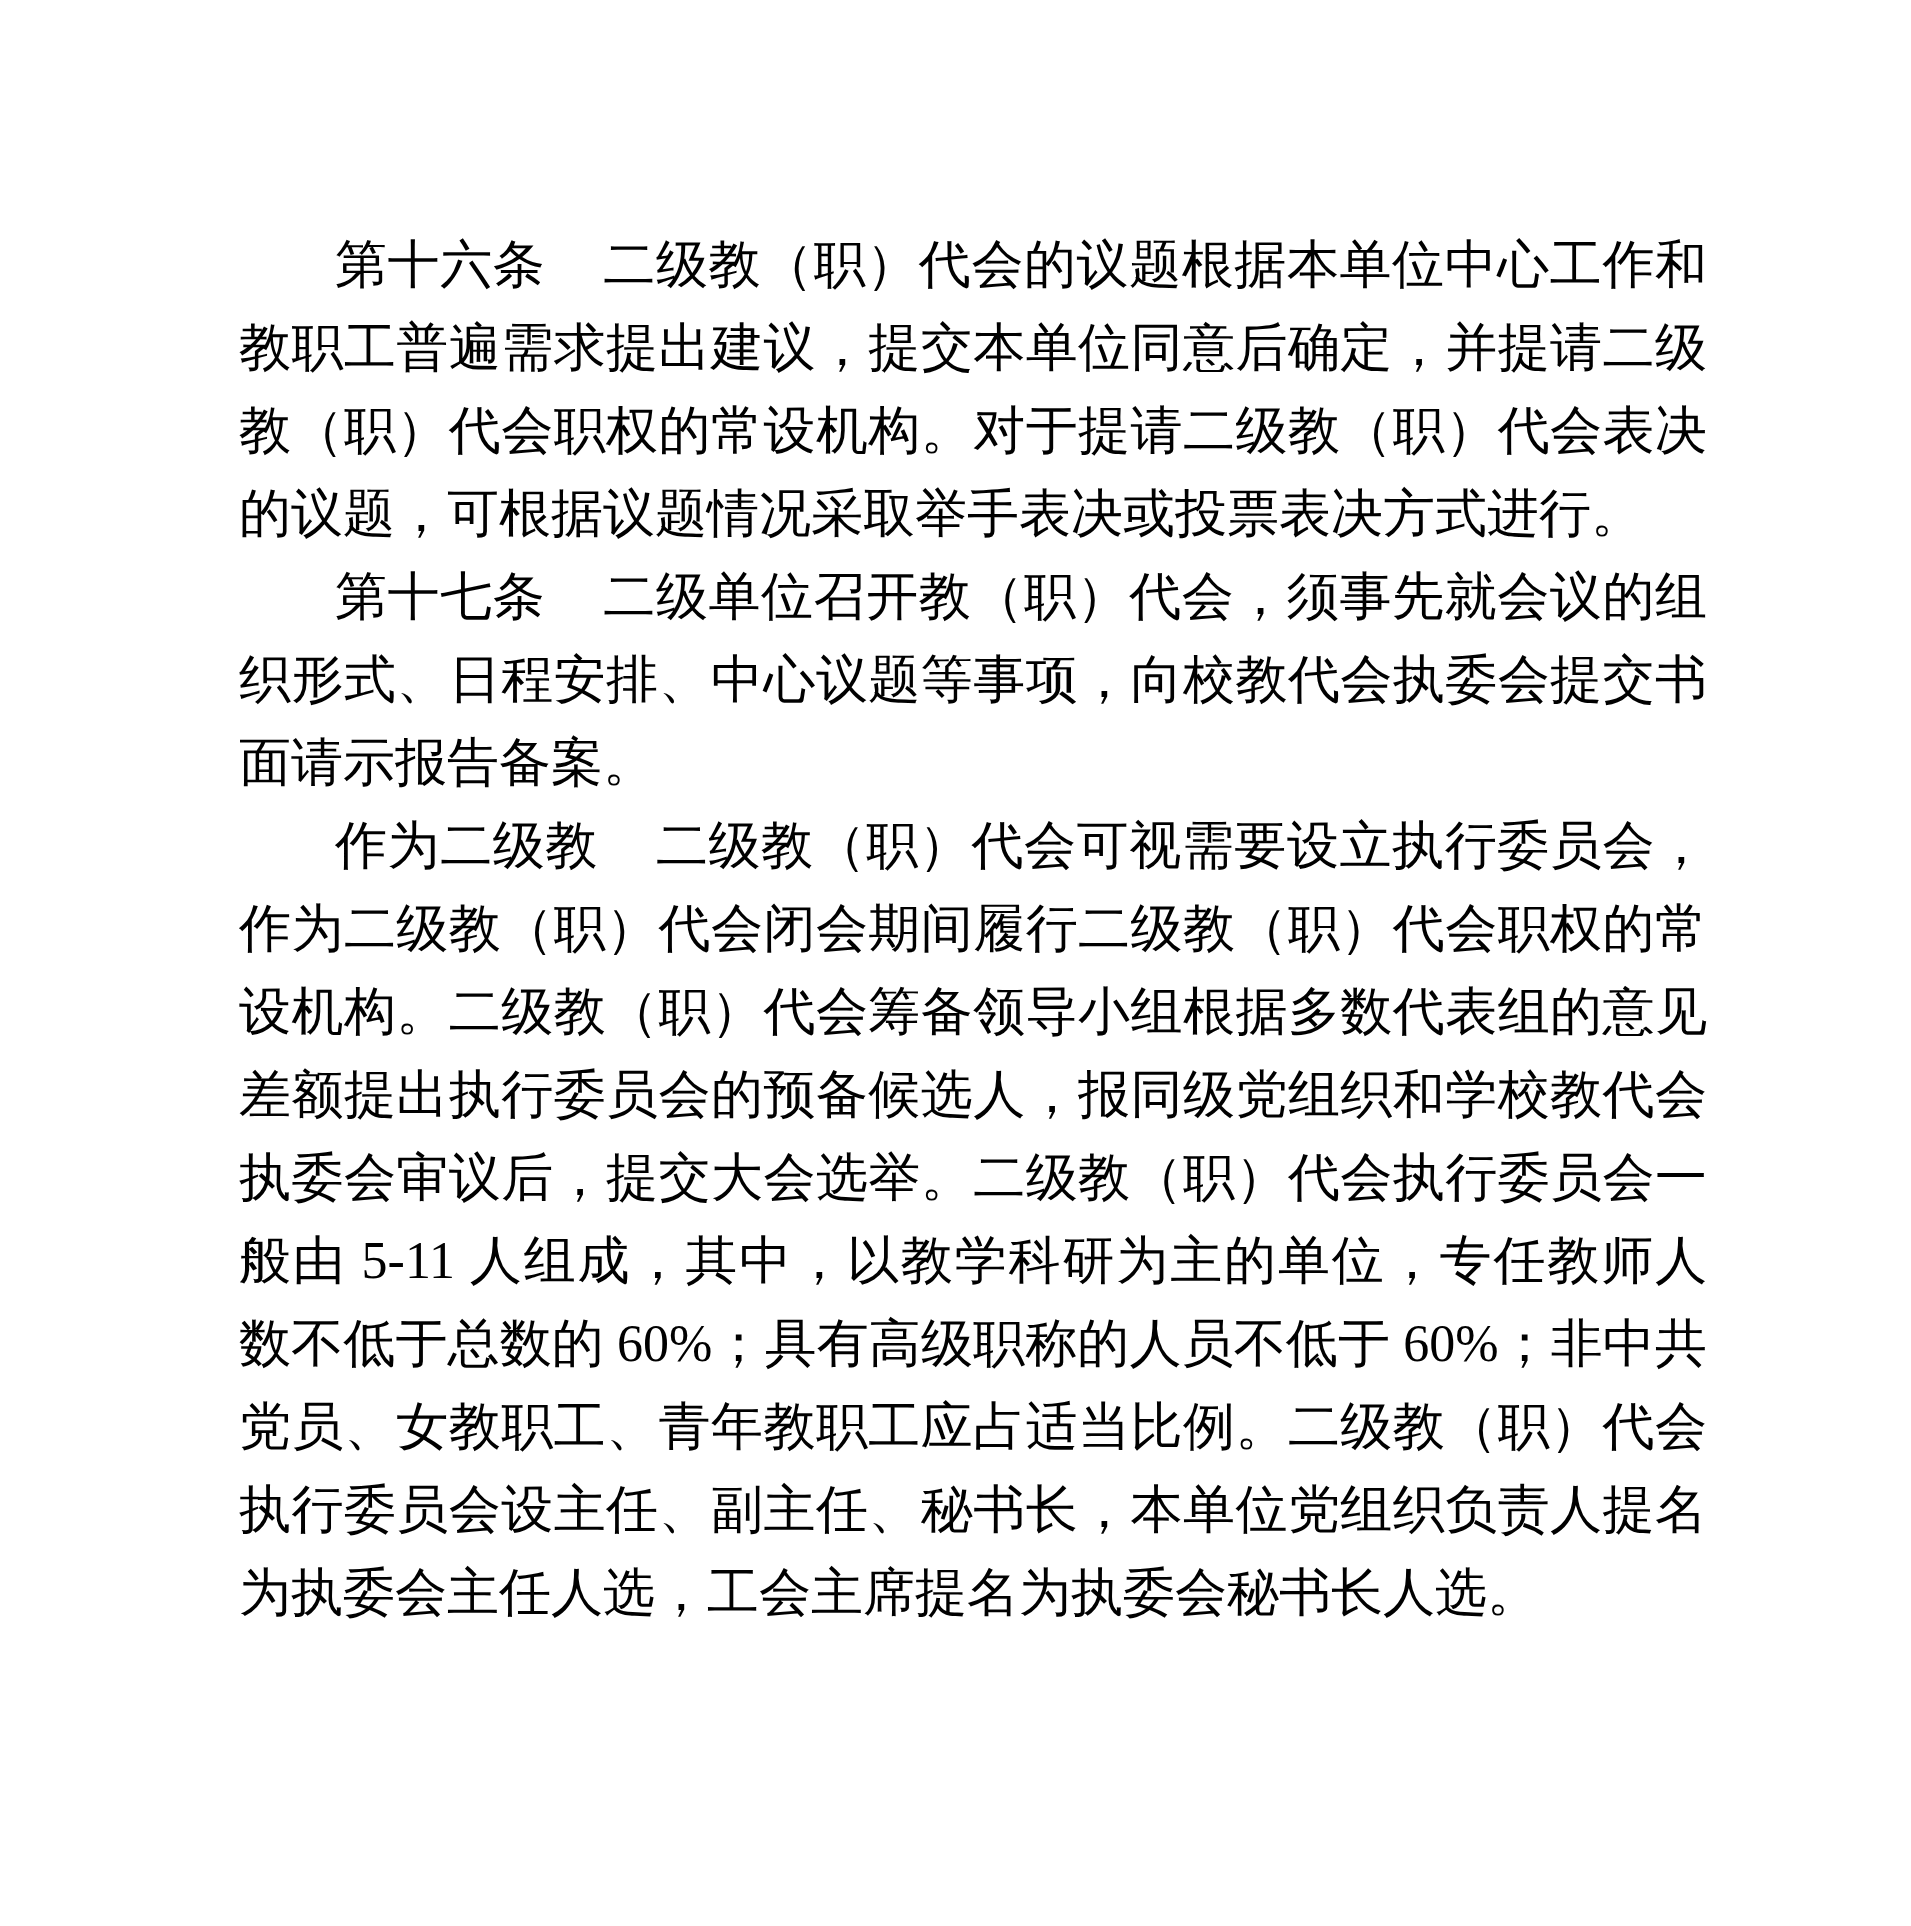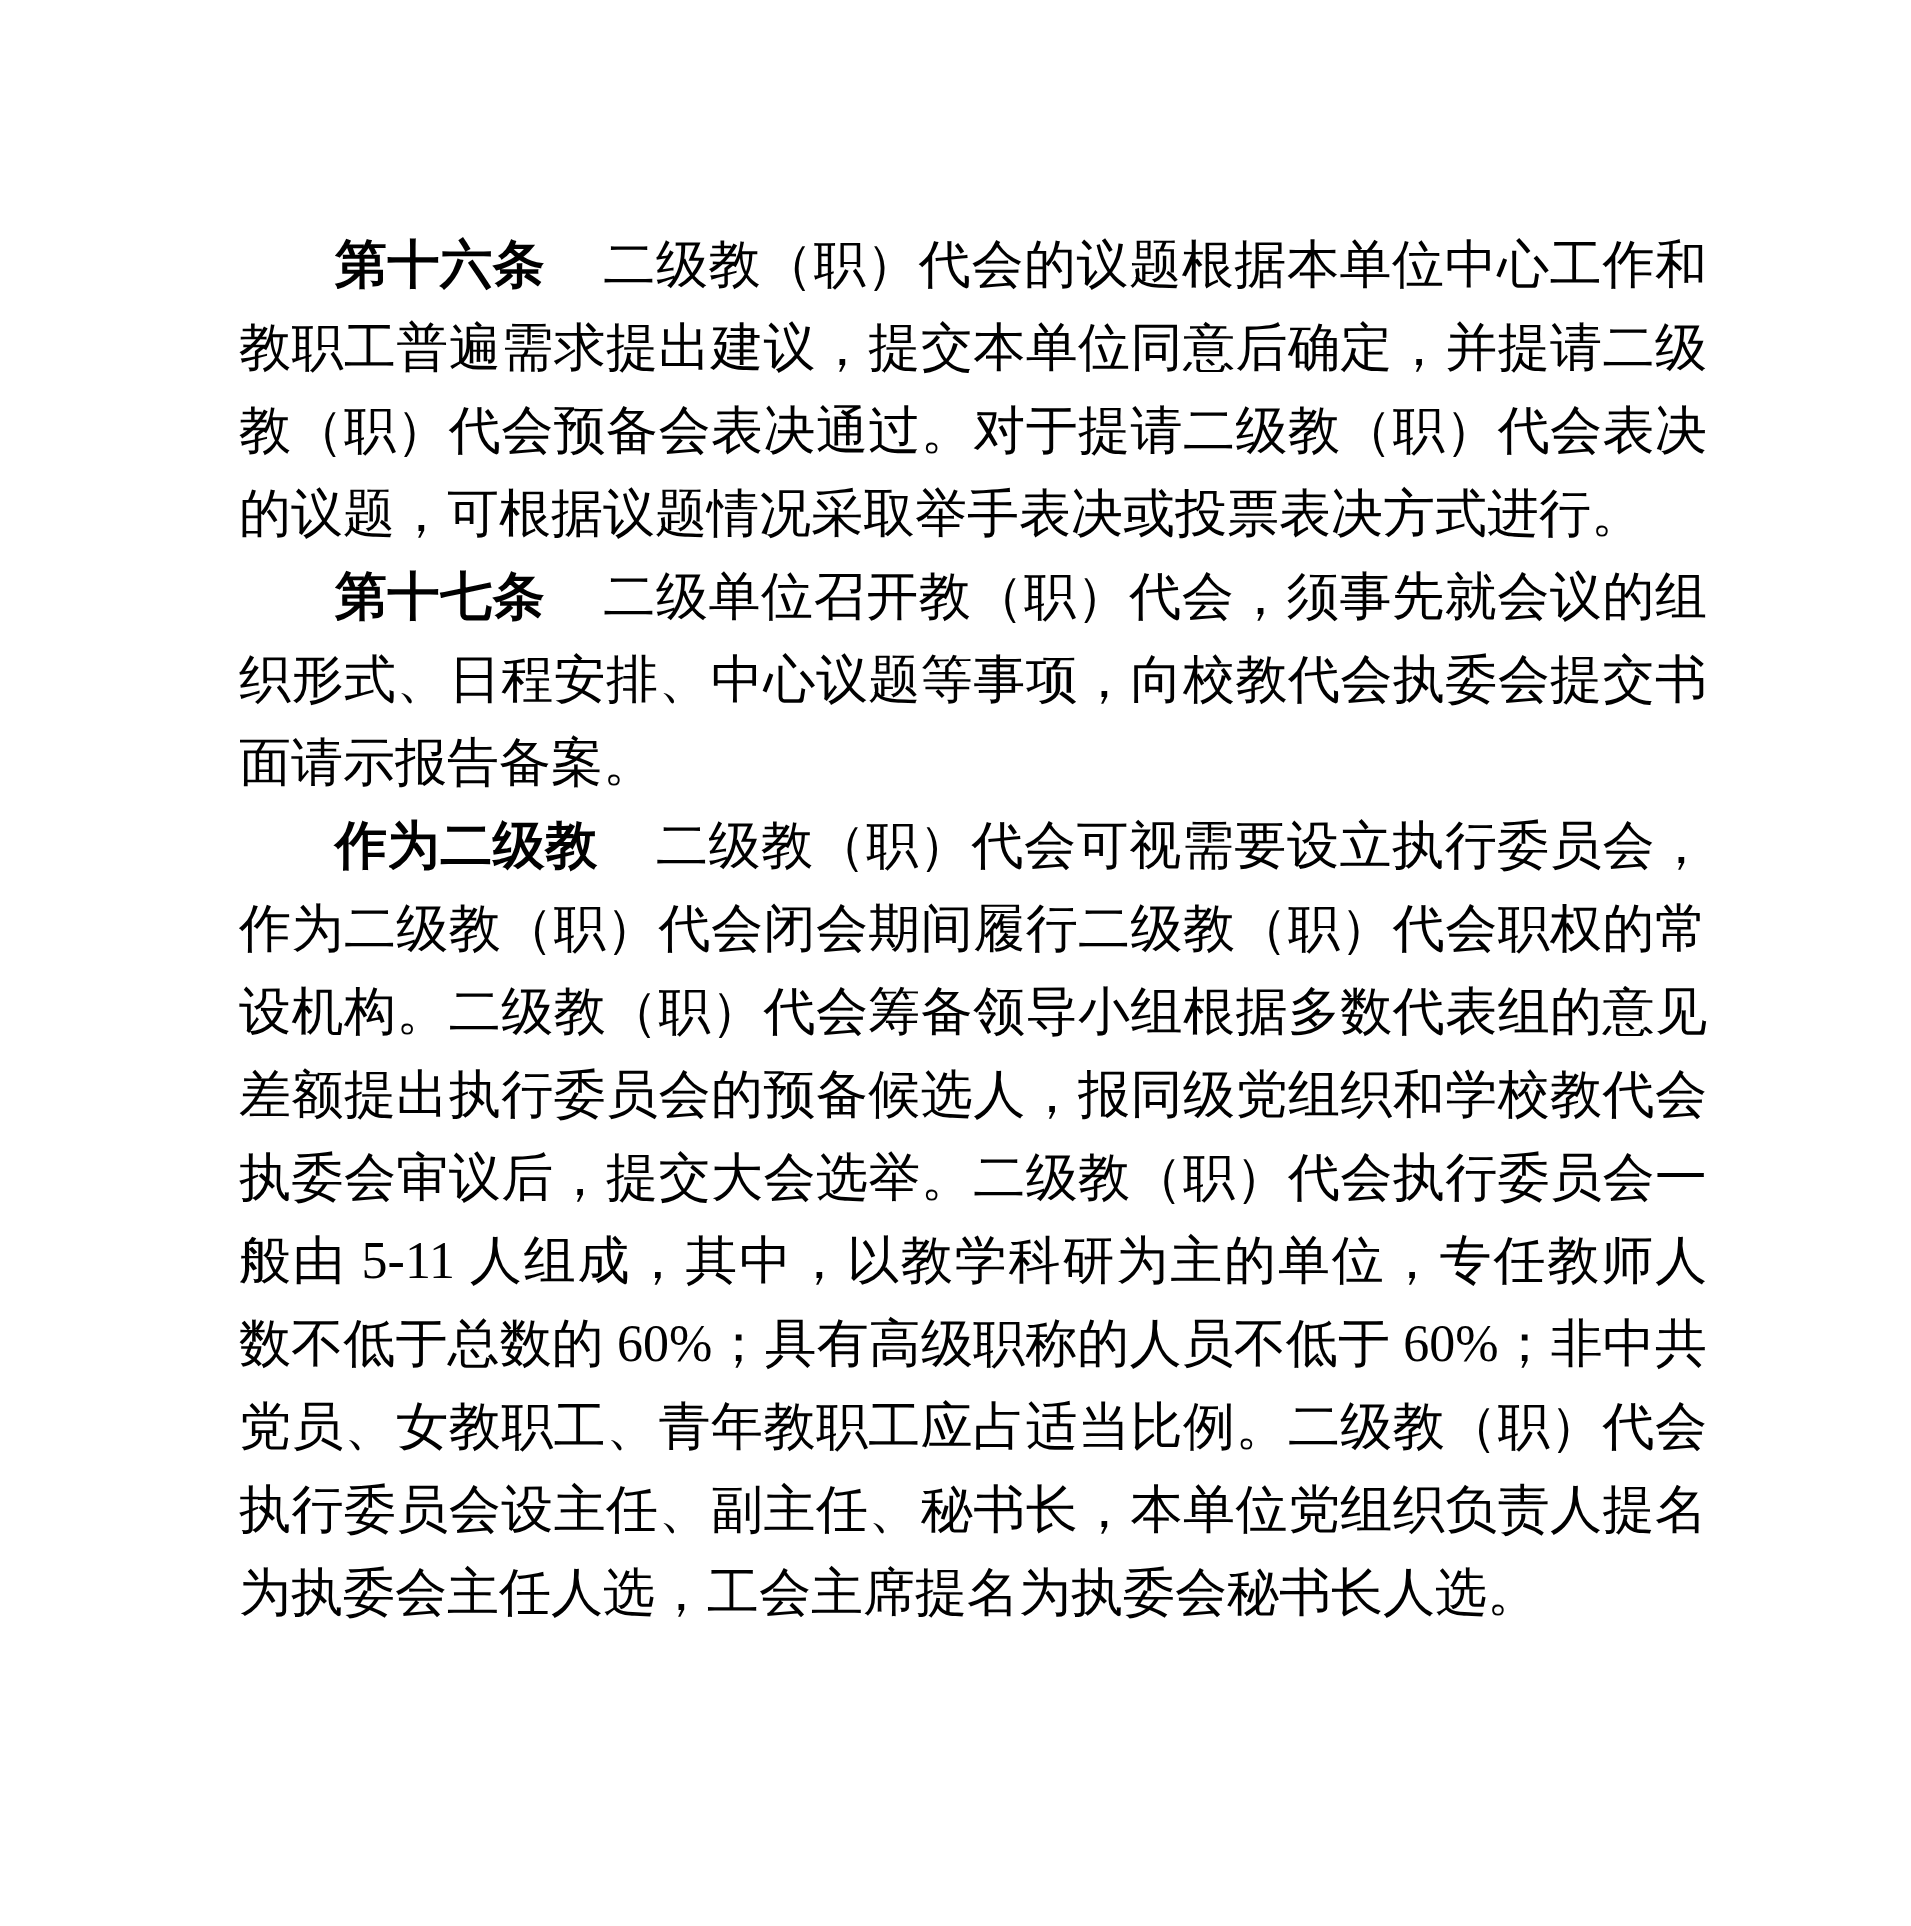--- a/index.html
+++ b/index.html
@@ -26,31 +26,31 @@
     text-align: justify;
     letter-spacing: 0;
   }
   .para {
     margin: 0;
     padding: 0;
     text-indent: 96px;
   }
   .article-num {
     font-family: "Liberation Sans", "DejaVu Sans", sans-serif;
-    font-weight: 700;
+    font-weight: 400;
     margin-right: 58px;
   }
 </style>
 </head>
 <body>
 
 <div class="page">
   <div class="content">
 
-    <p class="para"><span class="article-num">第十六条</span><span>二级教（职）代会的议题根据本单位中心工作和教职工普遍需求提出建议，提交本单位同意后确定，并提请二级教（职）代会预备会表决通过。对于提请二级教（职）代会表决的议题，可根据议题情况采取举手表决或投票表决方式进行。</span></p>
+    <p class="para"><span class="article-num">第十六条</span><span>二级教（职）代会的议题根据本单位中心工作和教职工普遍需求提出建议，提交本单位同意后确定，并提请二级教（职）代会职权的常设机构。对于提请二级教（职）代会表决的议题，可根据议题情况采取举手表决或投票表决方式进行。</span></p>
 
     <p class="para"><span class="article-num">第十七条</span><span>二级单位召开教（职）代会，须事先就会议的组织形式、日程安排、中心议题等事项，向校教代会执委会提交书面请示报告备案。</span></p>
 
 
     <p class="para"><span class="article-num">作为二级教</span><span>二级教（职）代会可视需要设立执行委员会，作为二级教（职）代会闭会期间履行二级教（职）代会职权的常设机构。二级教（职）代会筹备领导小组根据多数代表组的意见差额提出执行委员会的预备候选人，报同级党组织和学校教代会执委会审议后，提交大会选举。二级教（职）代会执行委员会一般由 5-11 人组成，其中，以教学科研为主的单位，专任教师人数不低于总数的 60%；具有高级职称的人员不低于 60%；非中共党员、女教职工、青年教职工应占适当比例。二级教（职）代会执行委员会设主任、副主任、秘书长，本单位党组织负责人提名为执委会主任人选，工会主席提名为执委会秘书长人选。</span></p>
 
   </div>
 
 </div>
 

